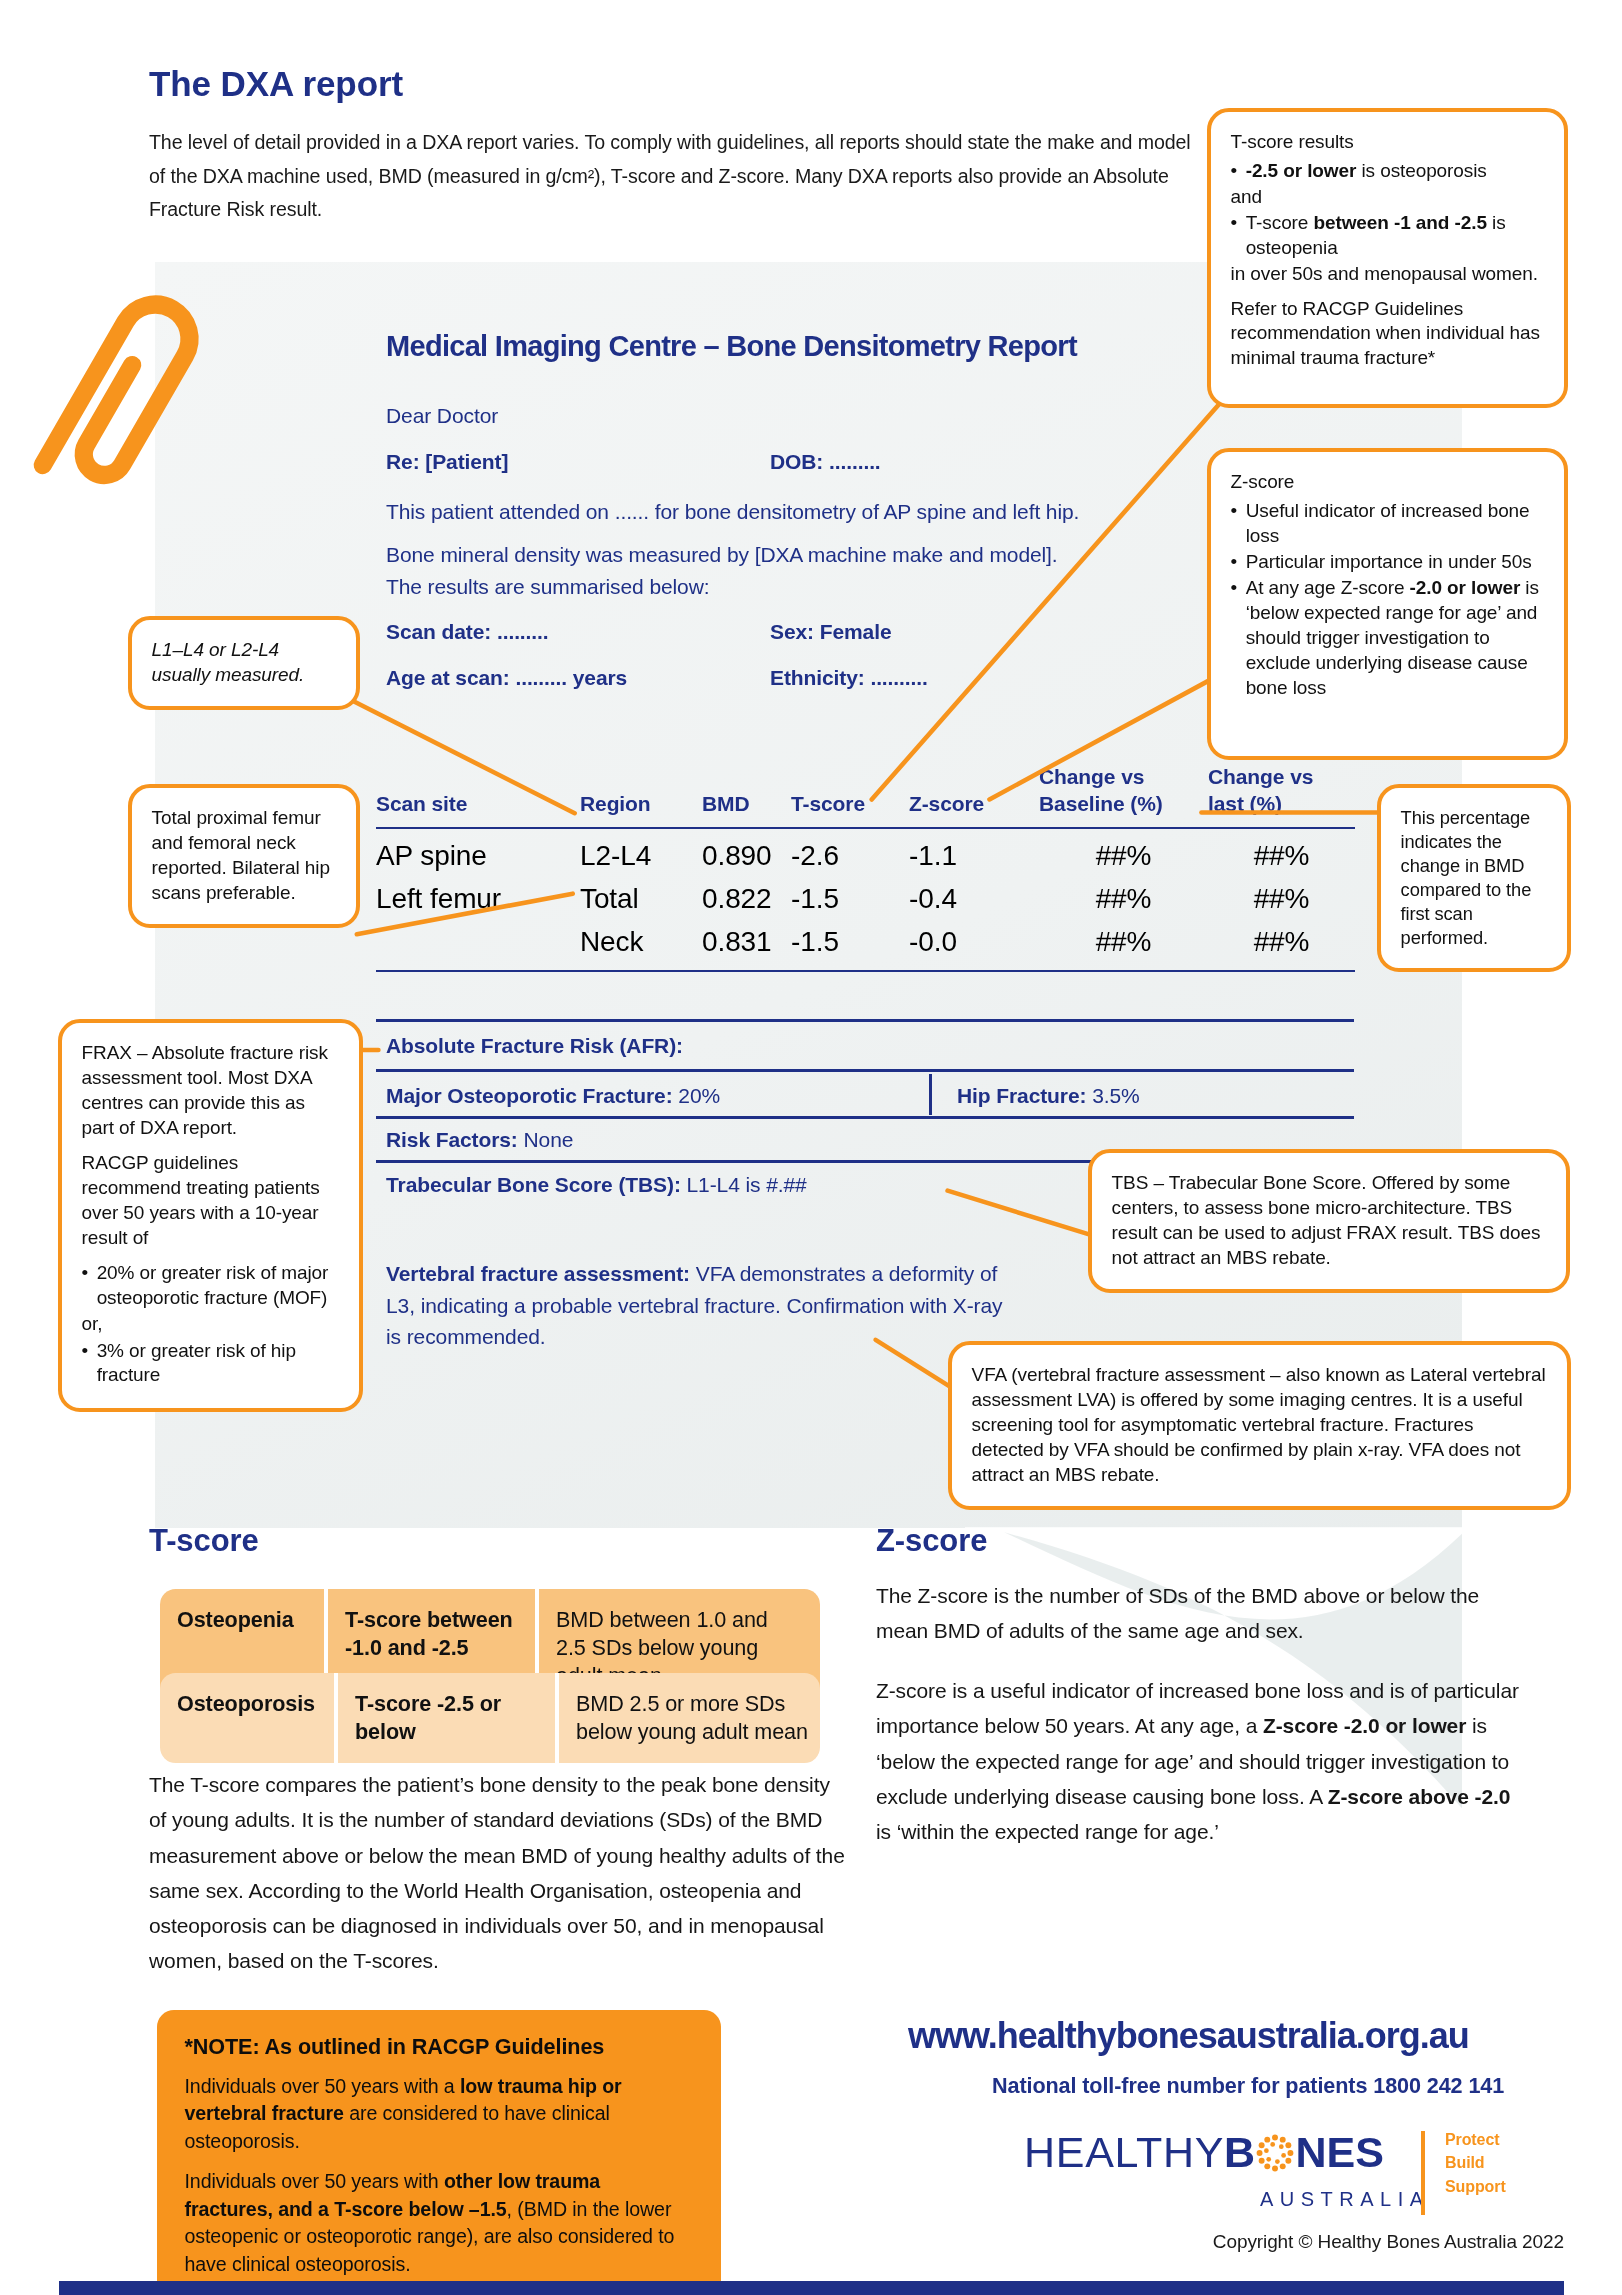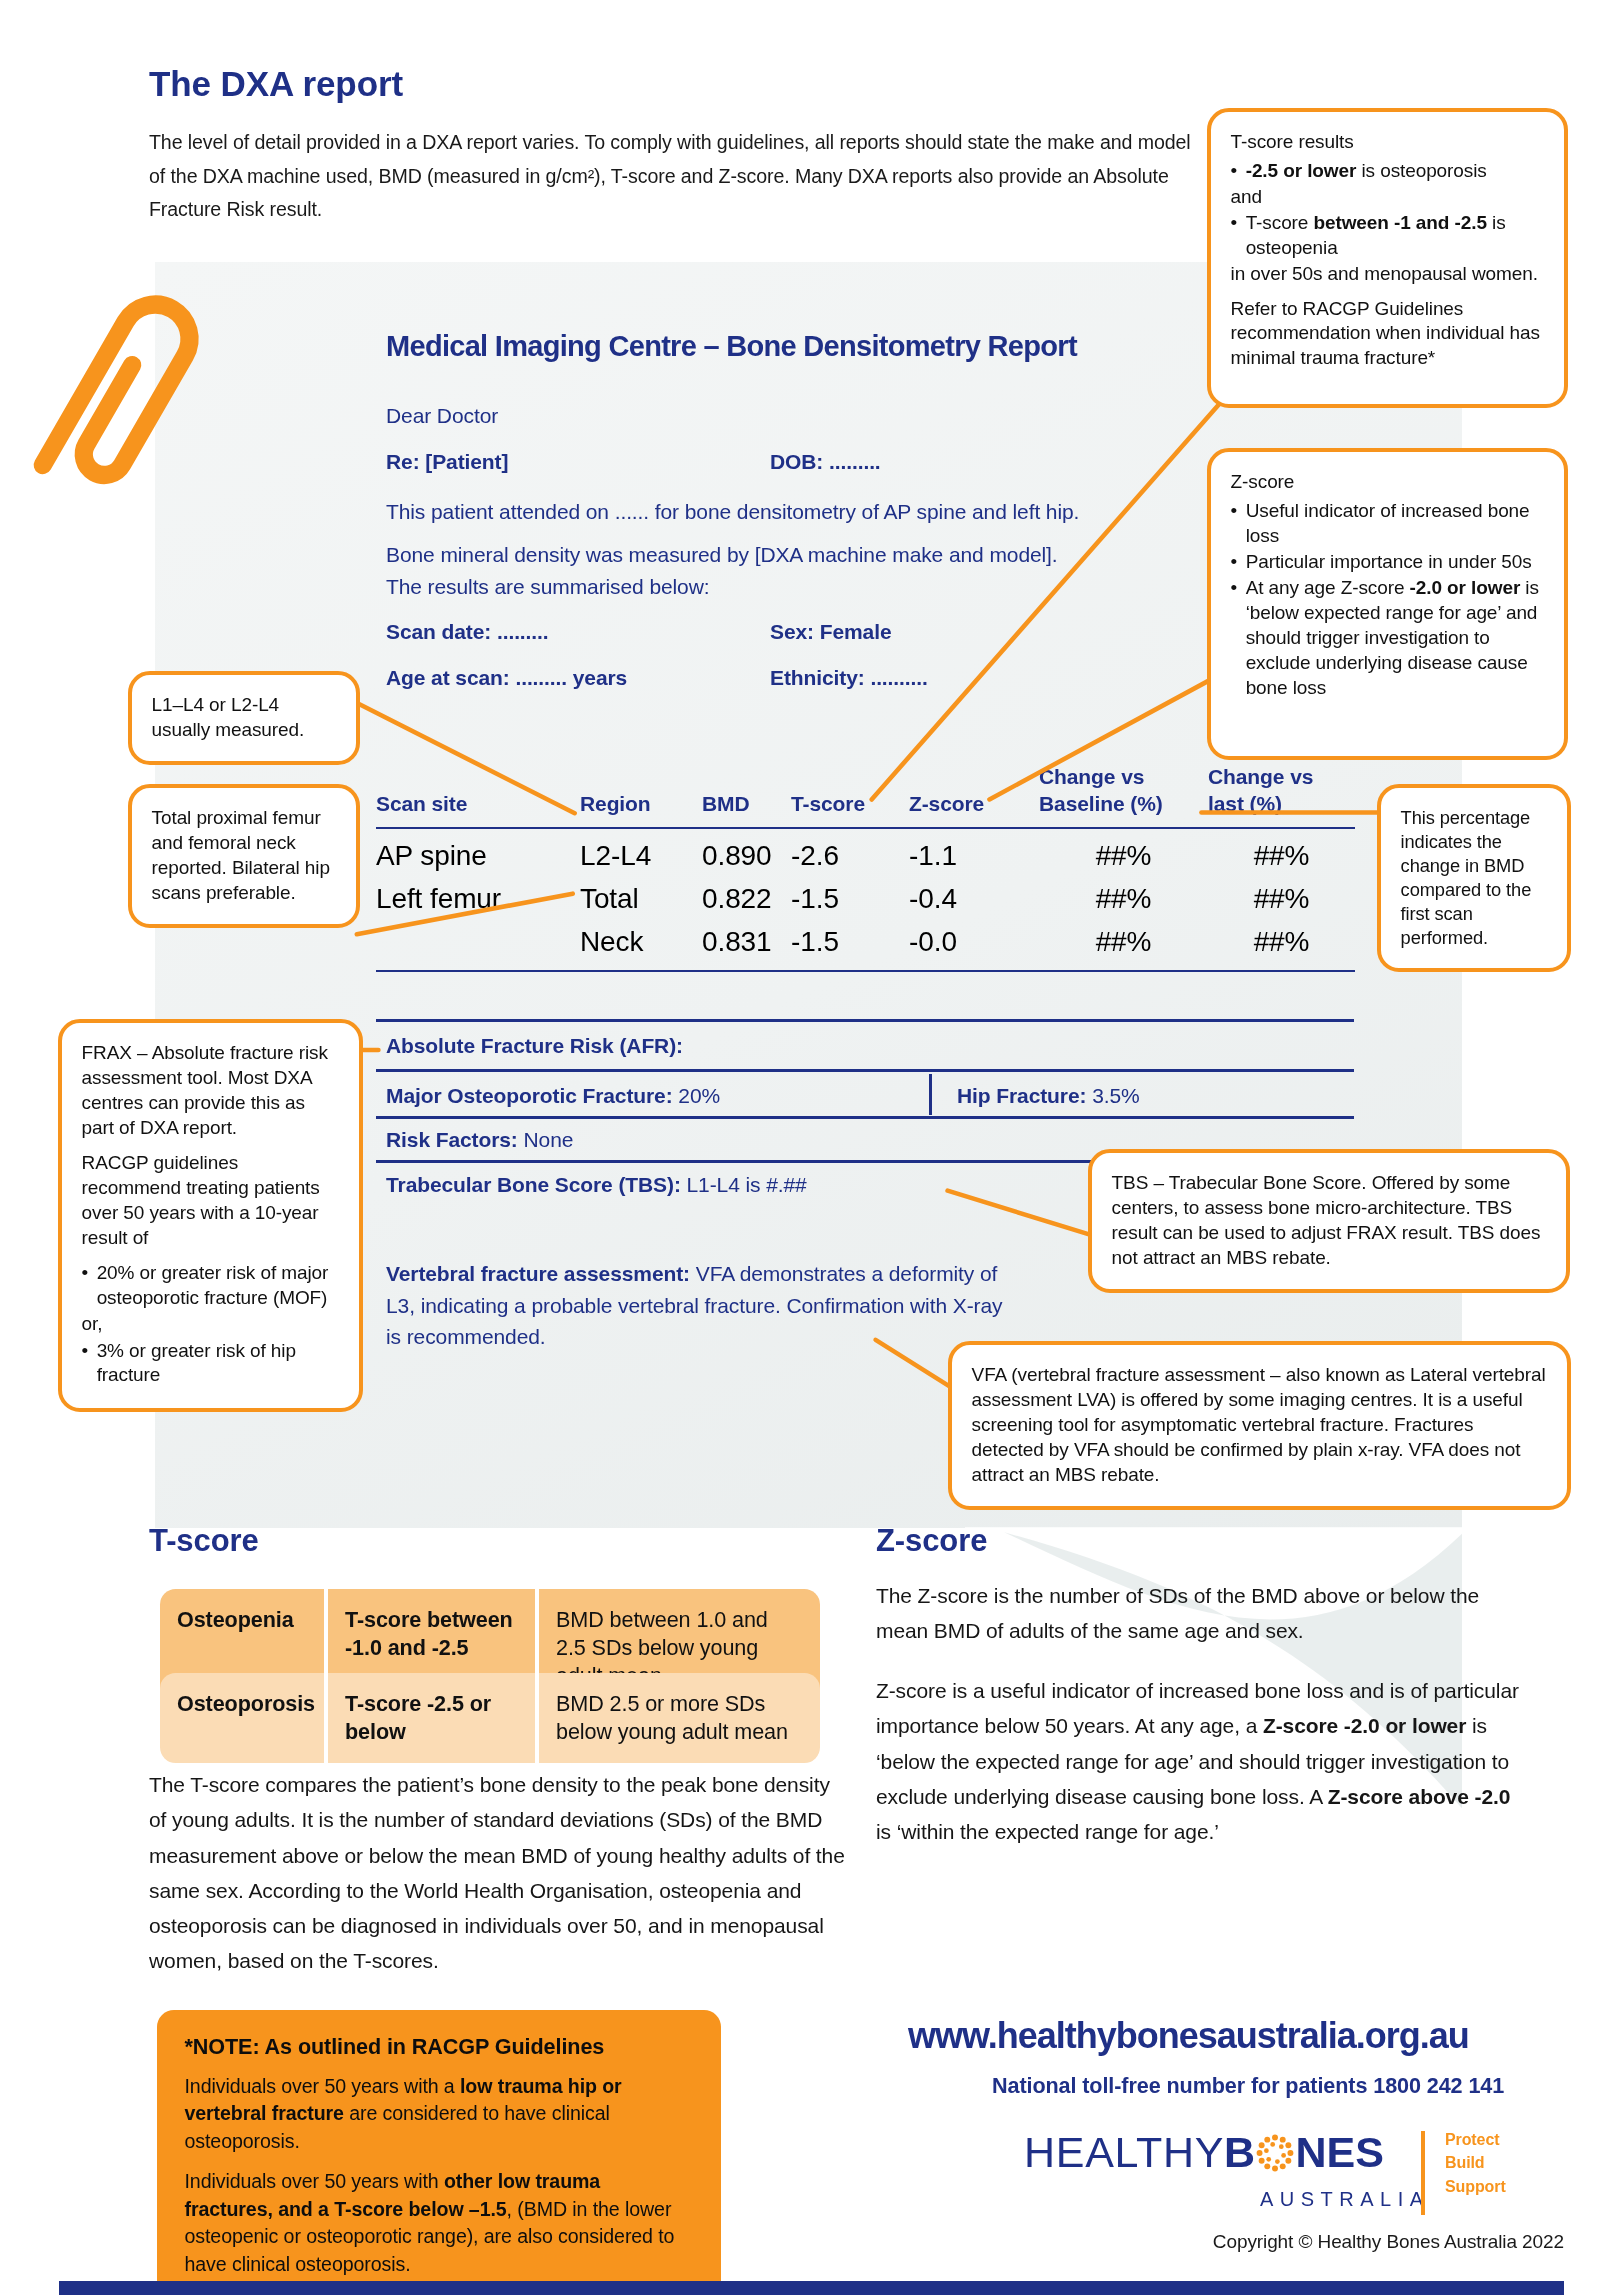--- a/index.html
+++ b/index.html
@@ -33,21 +33,21 @@
                  padding:0 0 9.2px 0;border-bottom:2.6px solid #1F3087;white-space:pre-line;line-height:1.28;}
   #scan-table td{font-size:28px;color:#000000;padding:11px 0 0 0;height:24px;vertical-align:middle;}
   #scan-table td.ctr,#scan-table th.ctr{text-align:center;}
   #scan-table tr.last td{padding-bottom:11.8px;border-bottom:2.6px solid #1F3087;}
   
   .cls-row{position:absolute;left:160px;width:660px;display:grid;grid-template-columns:164px 211px 285px;
            border-radius:15.7px;overflow:hidden;z-index:1;}
   .cls-row>div{padding:17px 17px;font-size:21.6px;line-height:1.3;color:#111;}
   .cls-row>div+div{border-left:4.6px solid #ffffff;}
   .r1{background:#F9C37E;top:1589px;min-height:43px;}
-  .r2{background:#FBDCB5;top:1673px;min-height:43px;}
+  .r2{background:#FBDCB5;top:1673px;min-height:43px;gap:10px;}
   
   .para{position:absolute;font-size:21px;line-height:1.68;color:#161616;z-index:1;}
   .h2{position:absolute;font-size:31px;font-weight:bold;color:#1F3087;z-index:1;}
   
   #note-box{position:absolute;left:157px;top:2010px;width:564px;min-height:164px;background:#F7941D;
             border-radius:17px;padding:23.6px 27.5px;z-index:1;box-sizing:border-box;}
   #note-box .nt{font-size:21.6px;font-weight:bold;margin-bottom:13px;color:#0d0d0d;}
   #note-box p{font-size:19.6px;line-height:1.42;margin:0 0 11.8px 0;color:#0d0d0d;}
   #note-box p:last-child{margin-bottom:0;}
   
@@ -208,21 +208,21 @@
     <div class="bul">
         <span class="dot">•</span>
       <span>Particular importance in under 50s</span>
       </div>
     <div class="bul">
         <span class="dot">•</span>
       <span><span>At any age Z-score </span><b>-2.0 or lower</b><span> is ‘below expected range for age’ and should trigger investigation to exclude underlying disease cause bone loss</span></span>
       </div>
   </div>
 
-  <div class="callout" style="left:128px;top:671px;width:185px;">
+  <div class="callout" style="left:128px;top:616px;width:185px;font-style:italic;">
     <span>L1–L4 or L2-L4 usually measured.</span>
   </div>
 
   <div class="callout" style="left:128px;top:784px;width:185px;">
     <span>Total proximal femur and femoral neck reported. Bilateral hip scans preferable.</span>
   </div>
 
   <div class="callout" style="left:58px;top:1019px;width:258px;">
     <p>FRAX – Absolute fracture risk assessment tool. Most DXA centres can provide this as part of DXA report.</p>
     <p>RACGP guidelines recommend treating patients over 50 years with a 10-year result of</p>

